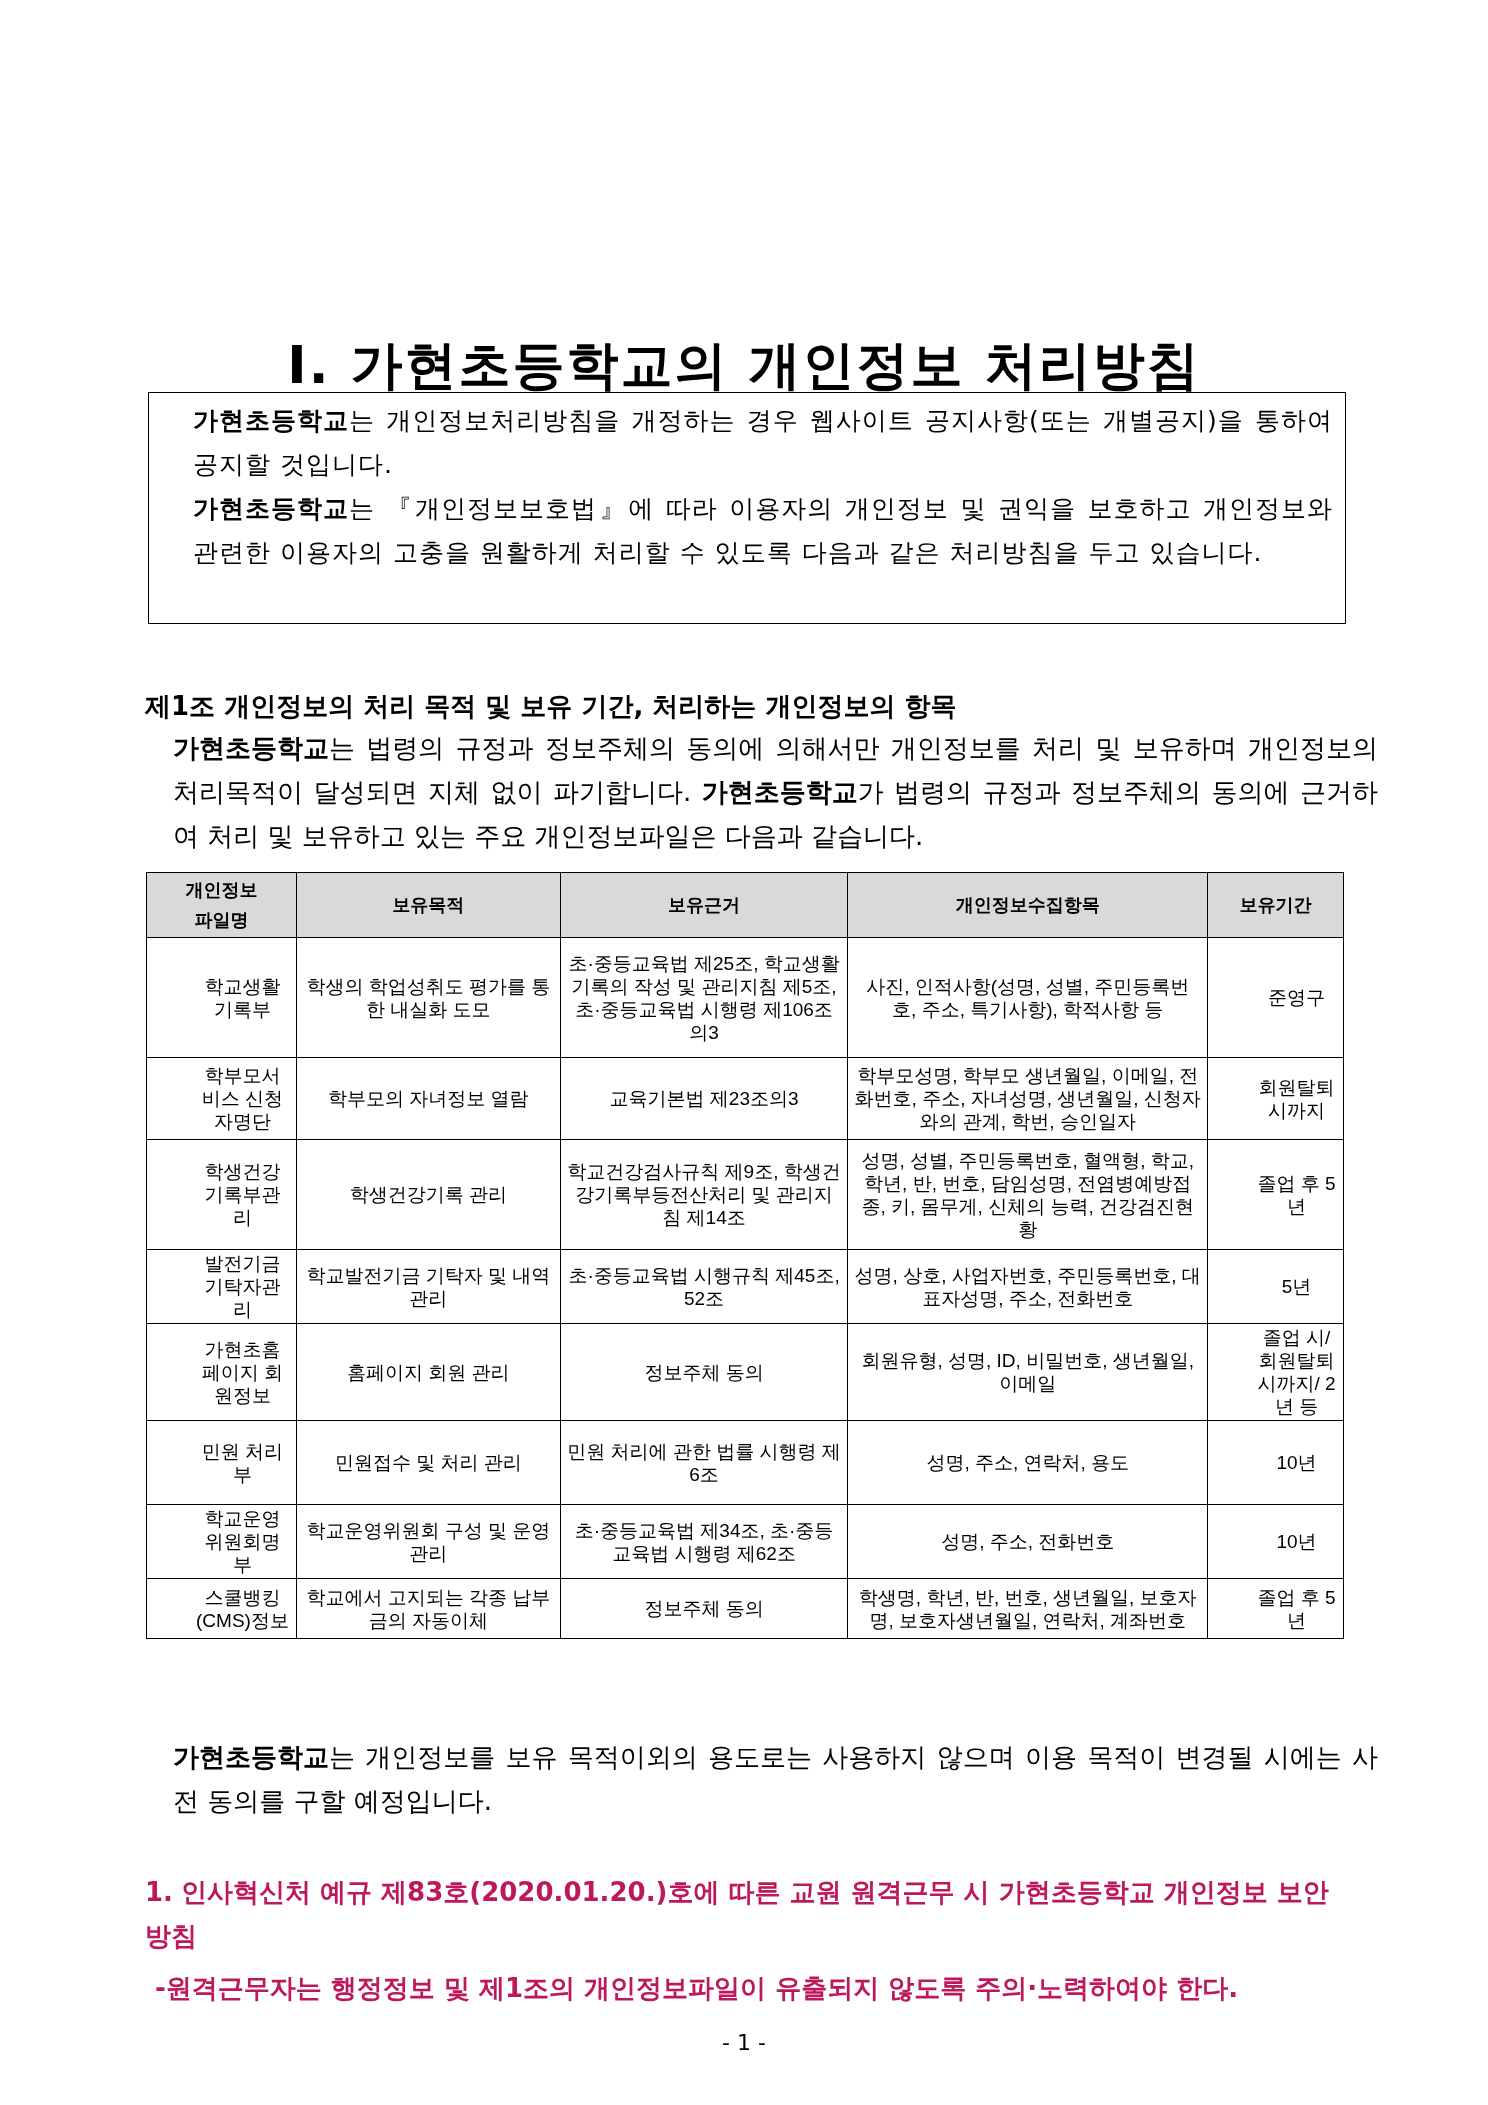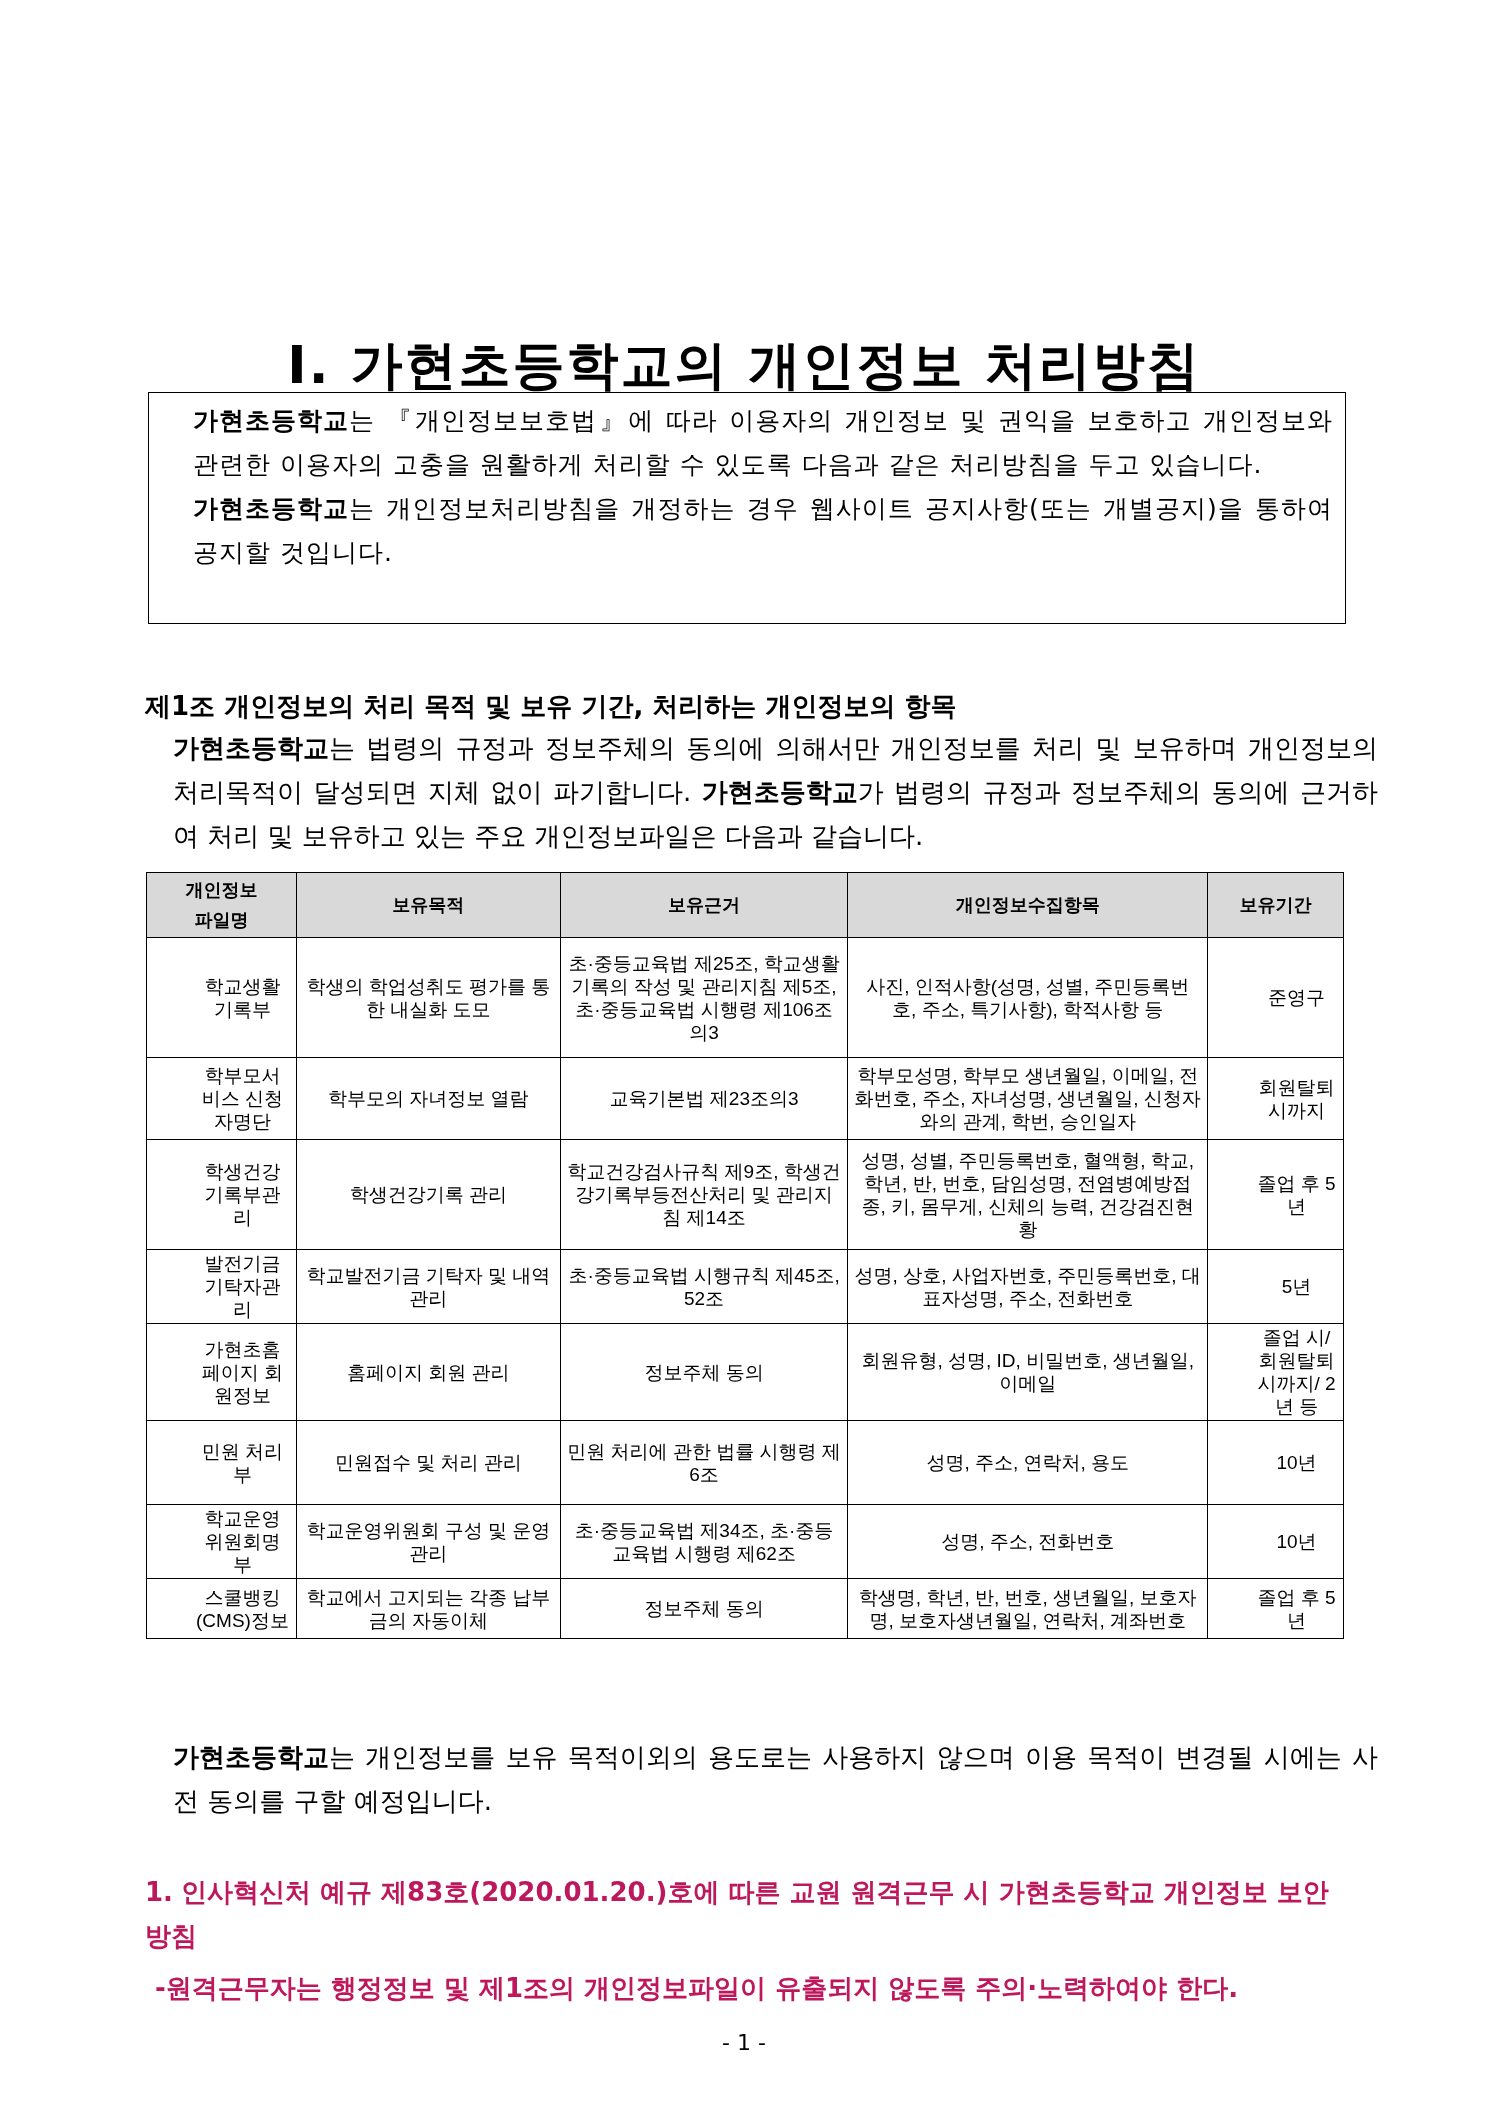--- a/index.html
+++ b/index.html
@@ -26,22 +26,22 @@
   .pageno { position:absolute; left:0; width:1488px; top:2030px; text-align:center; font-size:22px; }
 </style>
 </head>
 <body>
 
 <div class="page">
 
   <div class="title">Ⅰ. 가현초등학교의 개인정보 처리방침</div>
 
   <div class="intro-box">
+    <p class="indent"><b>가현초등학교</b><span>는 개인정보처리방침을 개정하는 경우 웹사이트 공지사항(또는 개별공지)을 통하여 공지할 것입니다.</span></p>
     <p class="indent"><b>가현초등학교</b><span>는 『개인정보보호법』에 따라 이용자의 개인정보 및 권익을 보호하고 개인정보와 관련한 이용자의 고충을 원활하게 처리할 수 있도록 다음과 같은 처리방침을 두고 있습니다.</span></p>
-    <p class="indent"><b>가현초등학교</b><span>는 개인정보처리방침을 개정하는 경우 웹사이트 공지사항(또는 개별공지)을 통하여 공지할 것입니다.</span></p>
   </div>
 
   <div class="section-heading">제1조 개인정보의 처리 목적 및 보유 기간, 처리하는 개인정보의 항목</div>
 
   <div class="para p1 indent"><b>가현초등학교</b><span>는 법령의 규정과 정보주체의 동의에 의해서만 개인정보를 처리 및 보유하며 개인정보의 처리목적이 달성되면 지체 없이 파기합니다. </span><b>가현초등학교</b><span>가 법령의 규정과 정보주체의 동의에 근거하여 처리 및 보유하고 있는 주요 개인정보파일은 다음과 같습니다.</span></div>
 
   <table class="policy">
     <colgroup>
       <col style="width:150px">
         <col style="width:264px">

